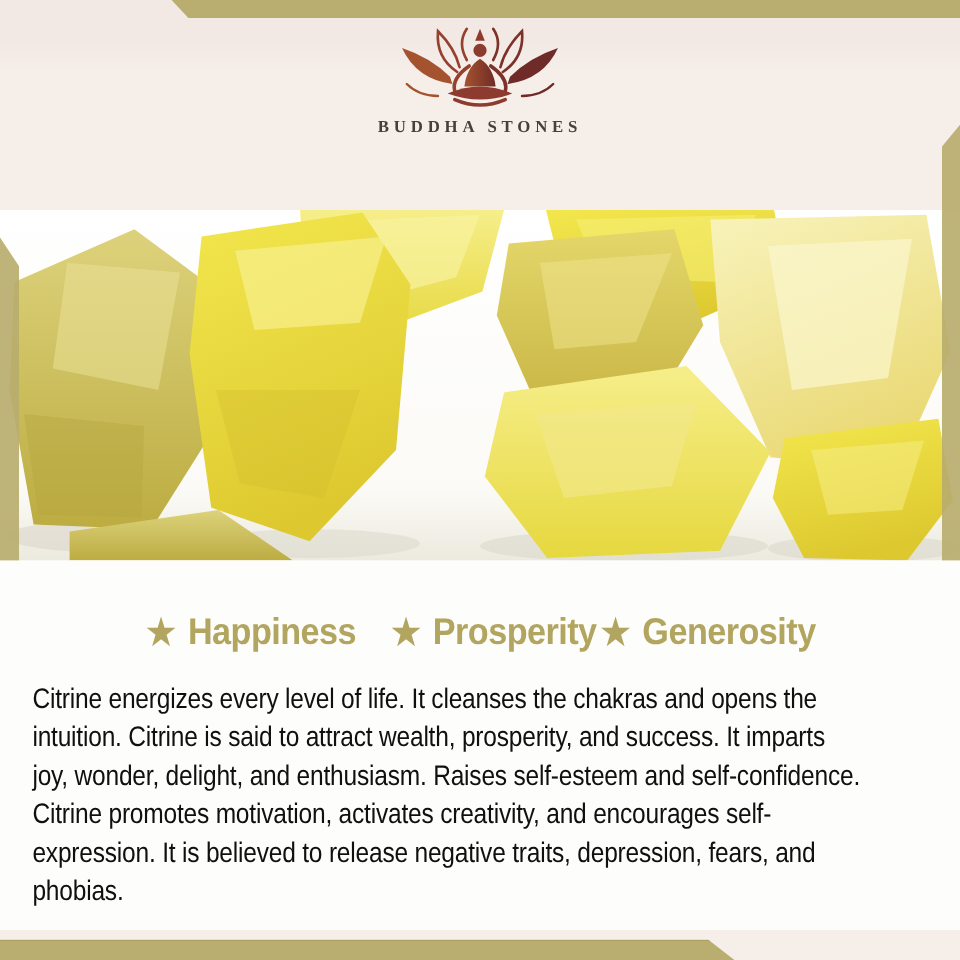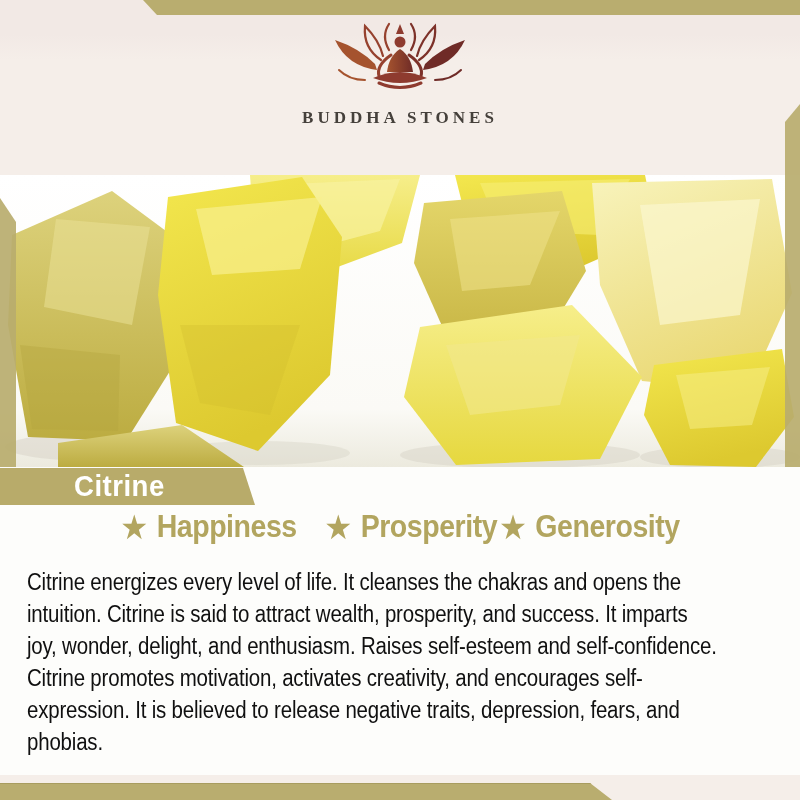--- a/index.html
+++ b/index.html
@@ -15,21 +15,21 @@
   .right-strip{position:absolute;left:785px;top:104px;width:15px;height:496px;
     background:rgba(184,172,110,0.92);
     clip-path:polygon(0 18px,15px 0,15px 496px,0 466px);}
   .left-strip{position:absolute;left:0;top:198px;width:16px;height:577px;
     background:rgba(184,172,110,0.92);
     clip-path:polygon(0 0,16px 24px,16px 577px,0 577px);}
   .bottom-band{position:absolute;left:0;top:783px;width:800px;height:17px;background:#b9ad6f;
     clip-path:polygon(0 0,590px 0,612px 17px,0 17px);border-top:1px solid #a89c5f;box-sizing:border-box;}
   
   .logo-wrap{position:absolute;left:0;top:22px;width:800px;text-align:center;}
-  .brand-name{margin-top:12px;font-family:"Liberation Serif",serif;font-size:17px;
+  .brand-name{margin-top:2px;font-family:"Liberation Serif",serif;font-size:14px;
     letter-spacing:4px;color:#45403b;font-weight:600;}
   
   .header-band{position:absolute;left:154px;top:122px;width:478px;height:53px;
     background:#fcfaf6;display:flex;align-items:center;justify-content:center;}
   .header-title{font-size:41px;font-weight:bold;color:#b0a765;letter-spacing:-0.5px;
     white-space:nowrap;transform:scaleX(0.85);}
   
   .photo{position:absolute;left:0;top:175px;width:800px;height:292px;}
   
   .white-panel{position:absolute;left:0;top:467px;width:800px;height:308px;background:#fdfdfb;}
@@ -156,23 +156,20 @@
     <polygon points="676,200 770,192 752,250 690,254" fill="#f5ec85" opacity="0.55"></polygon>
 
     <polygon points="58,268 182,250 244,292 58,292" fill="url(#gOlive)"></polygon>
   </svg>
 
   <div class="right-strip"></div>
   <div class="left-strip"></div>
 
   <div class="white-panel"></div>
 
-  <div class="stone-banner">
-    <span>Citrine</span>
-  </div>
 
   <div class="features-row">
     <span class="star">★</span>
     <span class="feat-label">Happiness</span>
     <span class="star gap-lg">★</span>
     <span class="feat-label">Prosperity</span>
     <span class="star gap-none">★</span>
     <span class="feat-label">Generosity</span>
   </div>
 

